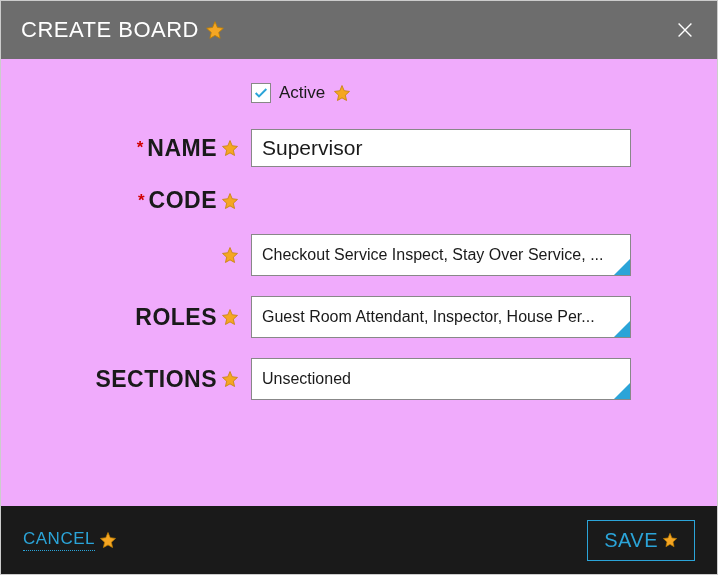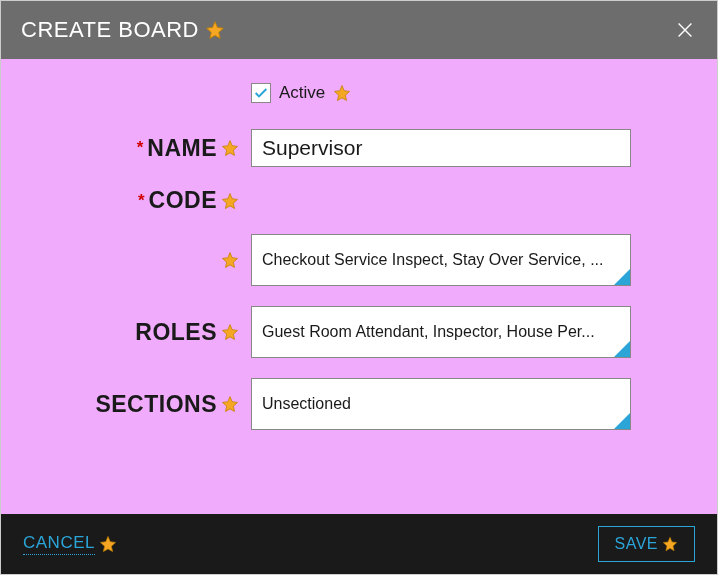--- a/index.html
+++ b/index.html
@@ -91,21 +91,21 @@
       height: 38px;
       border: 1px solid #888;
       padding: 0 10px;
       font-size: 21px;
       color: #1a1a1a;
       outline: none;
     }
     .dropdown-field {
       position: relative;
       width: 100%;
-      height: 52px;
+      height: 42px;
       border: 1px solid #888;
       padding: 12px 10px;
       font-size: 16px;
       color: #1a1a1a;
       display: flex;
       align-items: center;
       cursor: pointer;
       background: #fff;
       overflow: hidden;
       white-space: nowrap;
@@ -141,21 +141,21 @@
       align-items: center;
       justify-content: center;
       cursor: pointer;
     }
     .checkbox-label {
       font-size: 17px;
       color: #1a1a1a;
     }
     .dialog-footer {
       background: #1a1a1a;
-      height: 60px;
+      height: 68px;
       display: flex;
       align-items: center;
       justify-content: space-between;
       padding: 0 22px;
     }
     .cancel-wrap {
       display: flex;
       align-items: center;
       gap: 4px;
     }
@@ -170,21 +170,21 @@
     .save-wrap {
       display: flex;
       align-items: center;
       gap: 4px;
       border: 1px solid #2ba4d8;
       padding: 8px 16px;
       cursor: pointer;
     }
     .save-btn {
       color: #2ba4d8;
-      font-size: 16px;
+      font-size: 20px;
       letter-spacing: 0.5px;
       background: transparent;
       border: none;
       cursor: pointer;
     }
     .star-icon {
       display: inline-flex;
       align-items: center;
     }
   </style>

